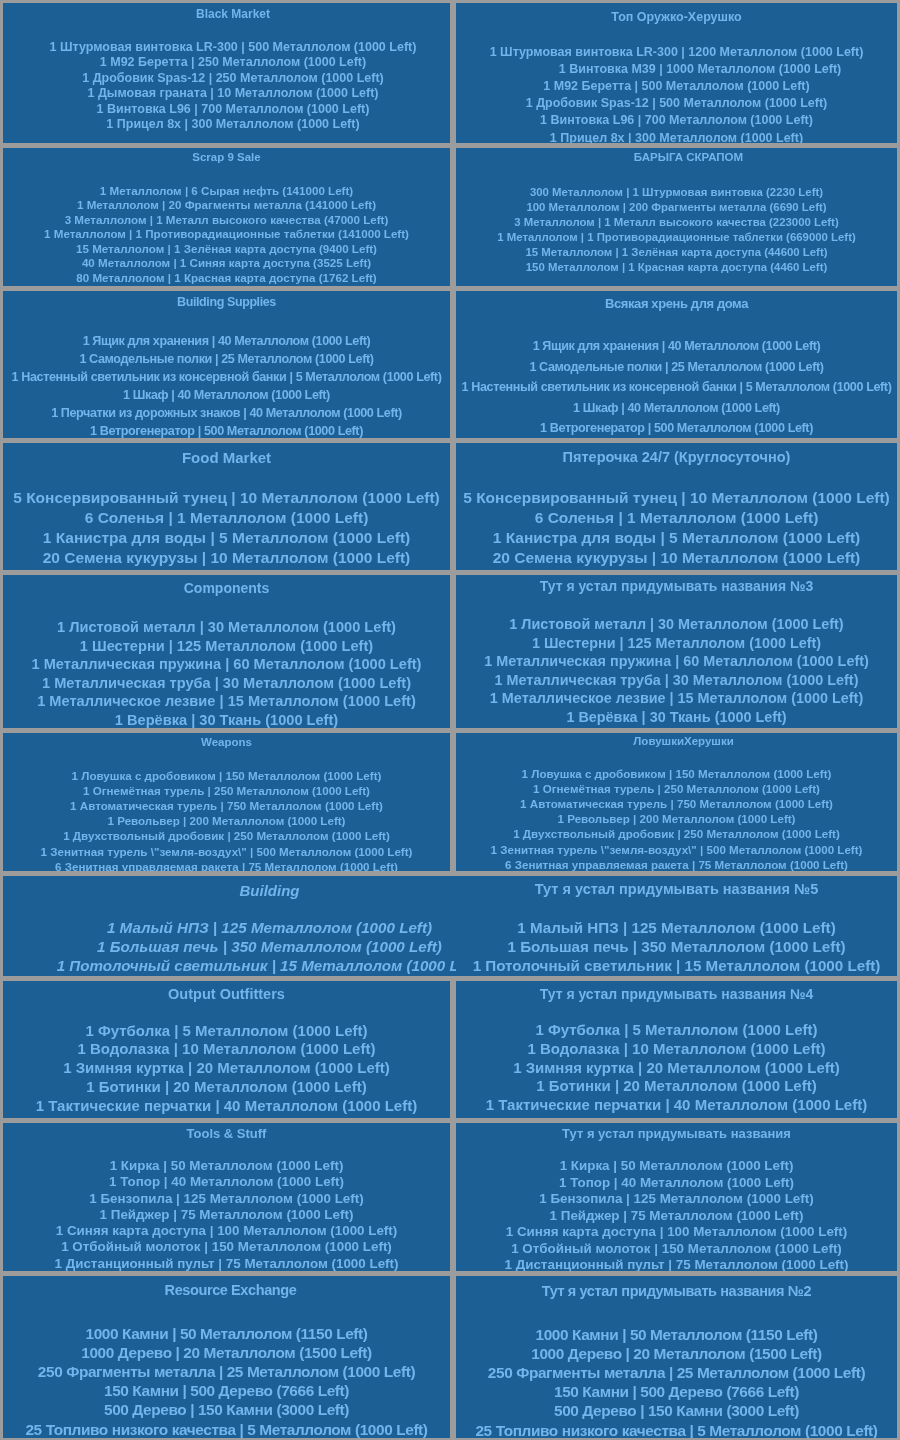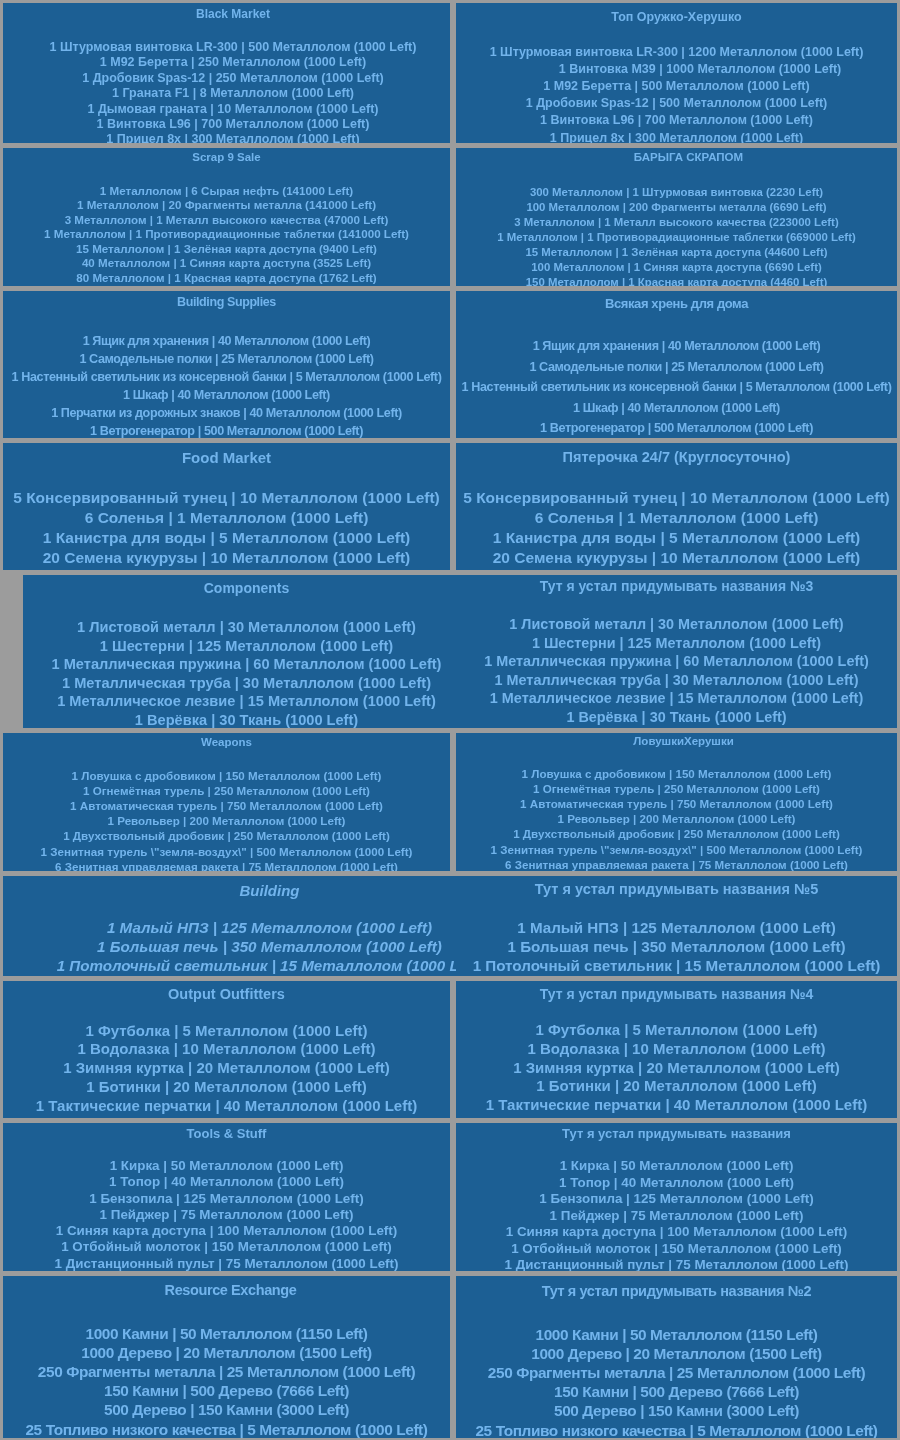--- a/index.html
+++ b/index.html
@@ -46,21 +46,20 @@
 <body>
 
 <div class="grid">
 
   <div class="panel" style="left:3px;top:3px;width:447px;height:140px;font-size:12.5px;padding-left:13px;">
     <span class="title" style="font-size: 12px; margin-top: 5px; margin-bottom: 20px; display: block;">Black Market</span>
     <span class="lines" style="line-height:15.4px;">
       <span class="line" style="display: block;">1 Штурмовая винтовка LR-300 | 500 Металлолом (1000 Left)</span>
       <span class="line" style="display: block;">1 M92 Беретта | 250 Металлолом (1000 Left)</span>
       <span class="line" style="display: block;">1 Дробовик Spas-12 | 250 Металлолом (1000 Left)</span>
-      <span class="line" style="display: block;">1 Граната F1 | 8 Металлолом (1000 Left)</span>
       <span class="line" style="display: block;">1 Дымовая граната | 10 Металлолом (1000 Left)</span>
       <span class="line" style="display: block;">1 Винтовка L96 | 700 Металлолом (1000 Left)</span>
       <span class="line" style="display: block;">1 Прицел 8x | 300 Металлолом (1000 Left)</span>
     </span>
   </div>
   <div class="panel" style="left:456px;top:3px;width:441px;height:140px;font-size:12.5px;">
     <span class="title" style="font-size: 12.5px; margin-top: 8px; margin-bottom: 20px; display: block;">Топ Оружко-Херушко</span>
     <span class="lines" style="line-height:17.2px;">
       <span class="line" style="display: block;">1 Штурмовая винтовка LR-300 | 1200 Металлолом (1000 Left)</span>
       <span class="line" style="display: block; padding-left: 47px;">1 Винтовка M39 | 1000 Металлолом (1000 Left)</span>
@@ -84,21 +83,20 @@
     </span>
   </div>
   <div class="panel" style="left:456px;top:148px;width:441px;height:138px;font-size:11.4px;">
     <span class="title" style="font-size: 11.5px; margin-top: 4px; margin-bottom: 21px; display: block; padding-left: 24px;">БАРЫГА СКРАПОМ</span>
     <span class="lines" style="line-height:15px;">
       <span class="line" style="display: block;">300 Металлолом | 1 Штурмовая винтовка (2230 Left)</span>
       <span class="line" style="display: block;">100 Металлолом | 200 Фрагменты металла (6690 Left)</span>
       <span class="line" style="display: block;">3 Металлолом | 1 Металл высокого качества (223000 Left)</span>
       <span class="line" style="display: block;">1 Металлолом | 1 Противорадиационные таблетки (669000 Left)</span>
       <span class="line" style="display: block;">15 Металлолом | 1 Зелёная карта доступа (44600 Left)</span>
-      <span class="line" style="display: block;">100 Металлолом | 1 Синяя карта доступа (6690 Left)</span>
       <span class="line" style="display: block;">150 Металлолом | 1 Красная карта доступа (4460 Left)</span>
     </span>
   </div>
 
   <div class="panel cond" style="left:3px;top:291px;width:447px;height:147px;font-size:12.6px;">
     <span class="title" style="font-size: 12.5px; margin-top: 5px; margin-bottom: 23px; display: block;">Building Supplies</span>
     <span class="lines" style="line-height:18px;">
       <span class="line" style="display: block;">1 Ящик для хранения | 40 Металлолом (1000 Left)</span>
       <span class="line" style="display: block;">1 Самодельные полки | 25 Металлолом (1000 Left)</span>
       <span class="line" style="display: block;">1 Настенный светильник из консервной банки | 5 Металлолом (1000 Left)</span>
@@ -130,21 +128,21 @@
   <div class="panel" style="left:456px;top:443px;width:441px;height:127px;font-size:15.5px;">
     <span class="title" style="font-size: 14.5px; margin-top: 7px; margin-bottom: 23px; display: block;">Пятерочка 24/7 (Круглосуточно)</span>
     <span class="lines" style="line-height:20.2px;">
       <span class="line" style="display: block;">5 Консервированный тунец | 10 Металлолом (1000 Left)</span>
       <span class="line" style="display: block;">6 Соленья | 1 Металлолом (1000 Left)</span>
       <span class="line" style="display: block;">1 Канистра для воды | 5 Металлолом (1000 Left)</span>
       <span class="line" style="display: block;">20 Семена кукурузы | 10 Металлолом (1000 Left)</span>
     </span>
   </div>
 
-  <div class="panel" style="left:3px;top:575px;width:447px;height:153px;font-size:14.6px;margin-left:20px;">
+  <div class="panel" style="left:3px;top:575px;width:447px;height:153px;font-size:14.6px;">
     <span class="title" style="font-size: 14px; margin-top: 6px; margin-bottom: 23px; display: block;">Components</span>
     <span class="lines" style="line-height:18.6px;">
       <span class="line" style="display: block;">1 Листовой металл | 30 Металлолом (1000 Left)</span>
       <span class="line" style="display: block;">1 Шестерни | 125 Металлолом (1000 Left)</span>
       <span class="line" style="display: block;">1 Металлическая пружина | 60 Металлолом (1000 Left)</span>
       <span class="line" style="display: block;">1 Металлическая труба | 30 Металлолом (1000 Left)</span>
       <span class="line" style="display: block;">1 Металлическое лезвие | 15 Металлолом (1000 Left)</span>
       <span class="line" style="display: block;">1 Верёвка | 30 Ткань (1000 Left)</span>
     </span>
   </div>

